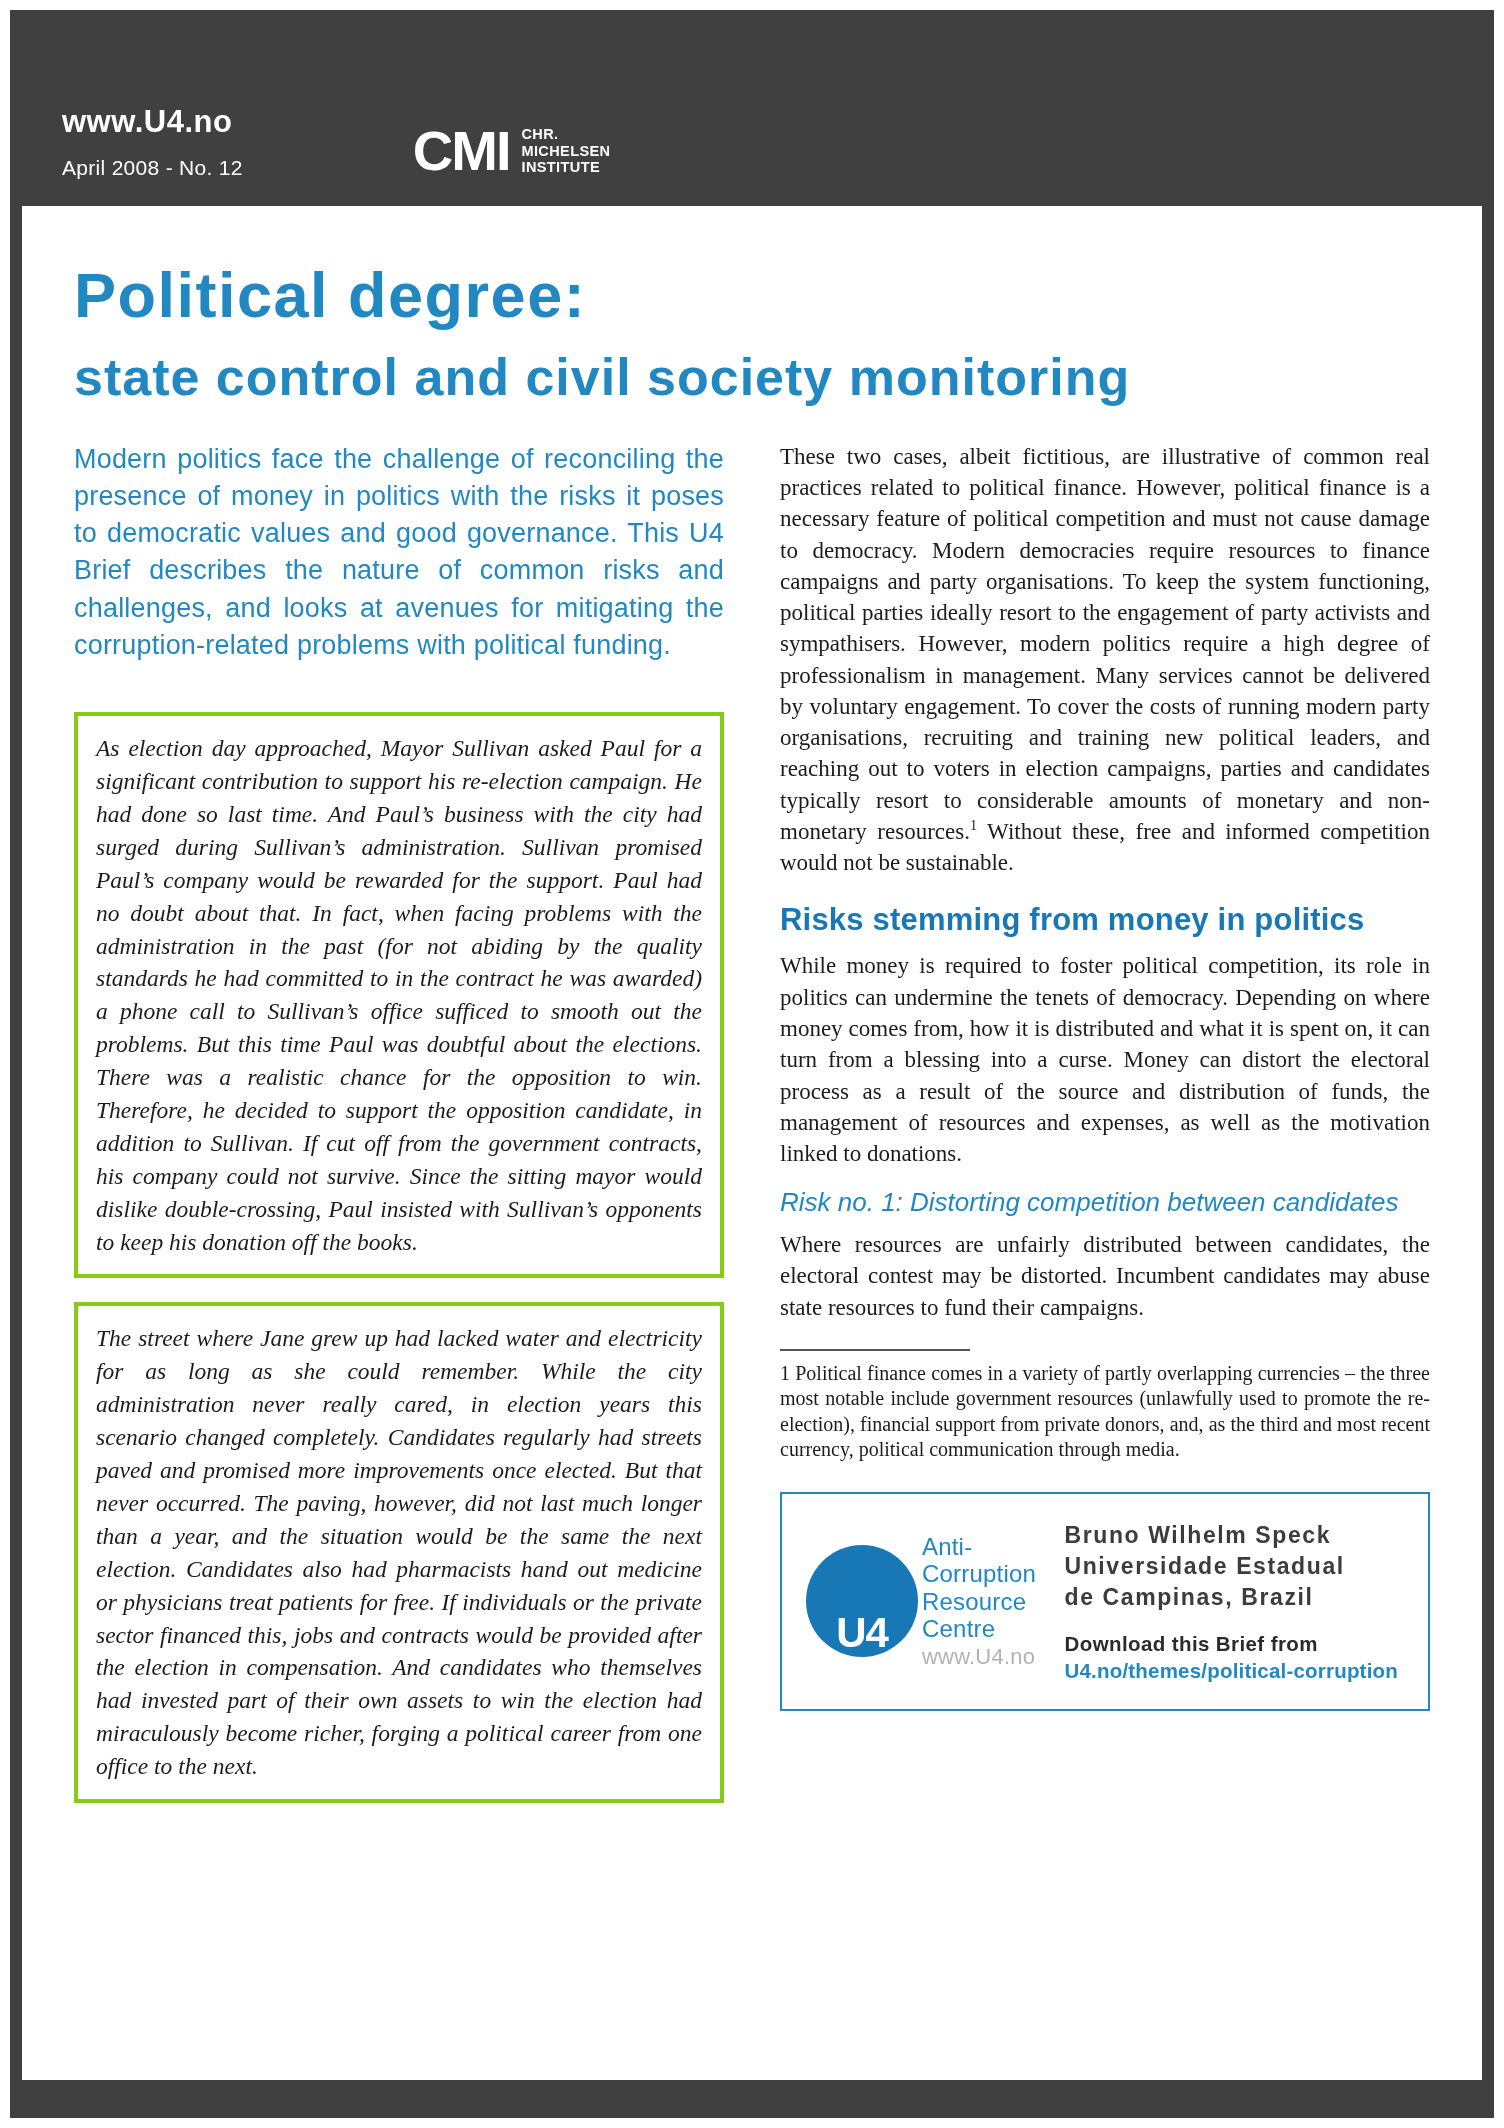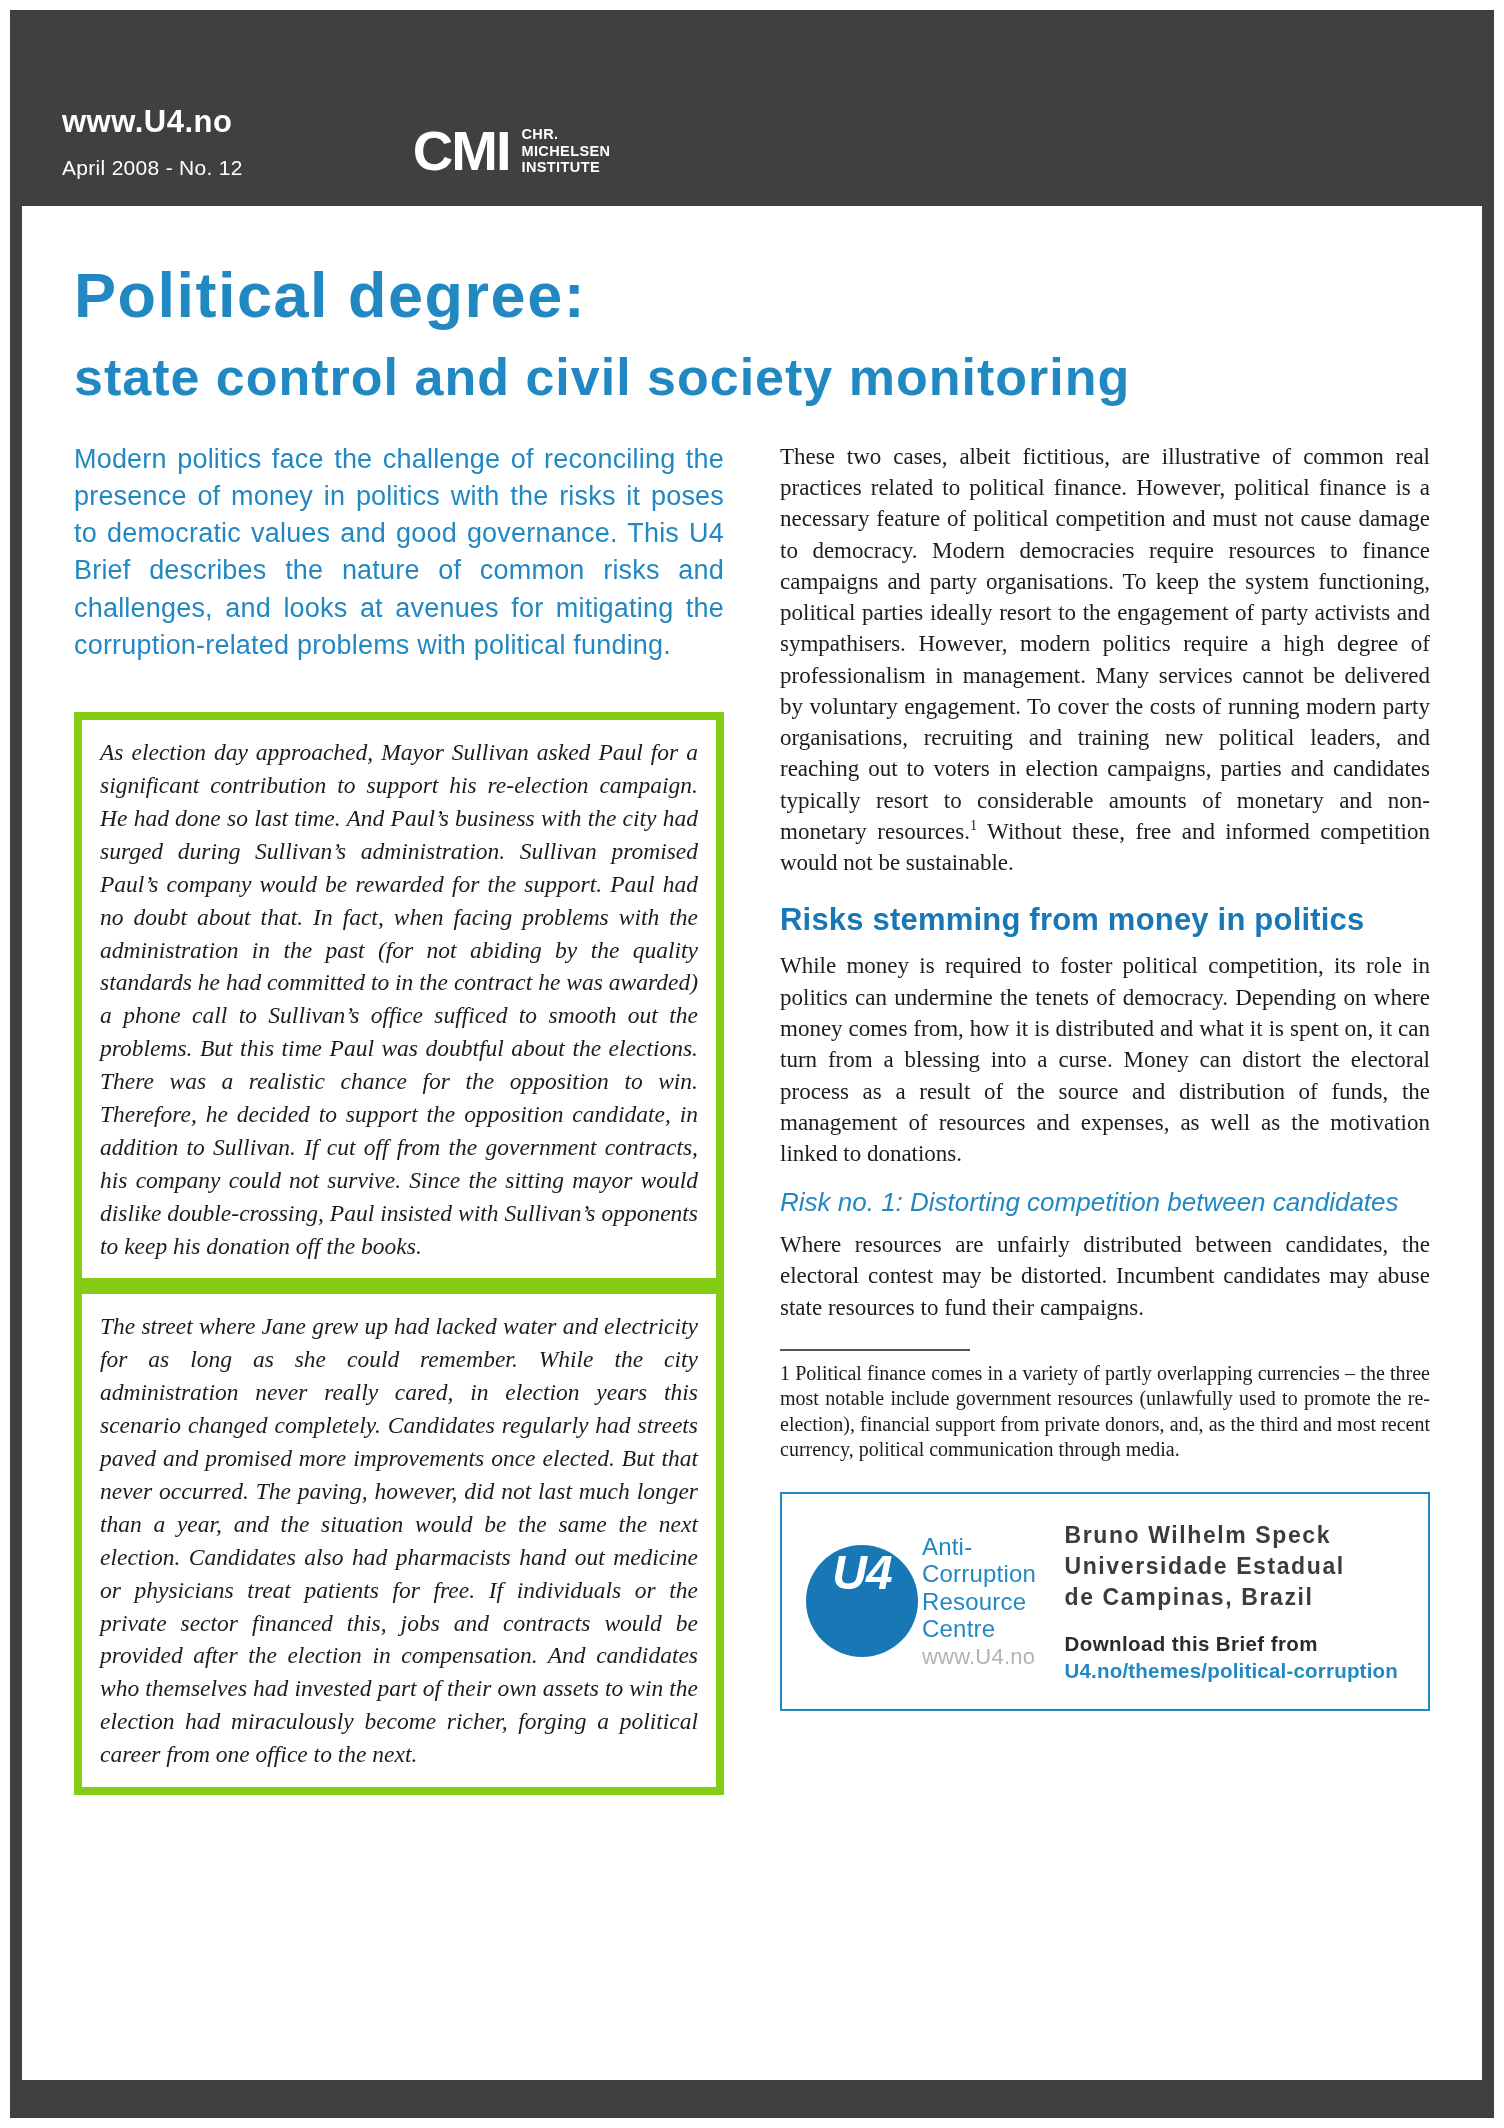--- a/index.html
+++ b/index.html
@@ -52,22 +52,23 @@
   .columns {
     display:grid; grid-template-columns:1fr 1fr; column-gap:56px;
     align-content:start; flex:1;
   }
   
   .intro {
     color:#2288c2; font-size:27px; line-height:1.38;
     text-align:justify; margin-bottom:48px; letter-spacing:0.2px;
   }
   .storybox {
-    border:8px solid #84cc16;
+    border:4px solid #84cc16;
     padding:16px 18px;
+    margin-bottom:24px;
   }
   .storybox p {
     font-family:"Liberation Serif", serif;
     font-style:italic;
     font-size:23.5px; line-height:1.4;
     text-align:justify; color:#1c1c1c;
   }
   
   .body-p {
     font-family:"Liberation Serif", serif;
@@ -95,24 +96,23 @@
     border:2px solid #2288c2;
     margin-top:30px;
     padding:26px 24px;
     display:flex; align-items:center; justify-content:space-between;
     gap:24px;
   }
   .logo-group { display:flex; align-items:center; gap:4px; }
   .u4-circle {
     width:112px; height:112px; border-radius:50%;
     background:#1878b6; color:#fff;
-    display:flex; align-items:flex-start; justify-content:center;
-    font-size:48px; font-weight:bold; flex-shrink:0;
+    display:flex; align-items:flex-end; justify-content:center;
+    font-size:42px; font-weight:bold; flex-shrink:0;
     letter-spacing:-1px;
-    font-style:italic;
   }
   .org { font-size:24px; color:#2288c2; line-height:1.13; letter-spacing:0.2px; }
   .org-url { color:#b3b3b3; font-size:22px; margin-top:3px; }
   .author-group { padding-right:6px; }
   .author-name { font-weight:bold; color:#3c3c3c; font-size:23px; letter-spacing:1.6px; line-height:1.35; }
   .affiliation { font-weight:bold; color:#3c3c3c; font-size:23px; letter-spacing:1.6px; line-height:1.35; }
   .download-label { font-weight:bold; color:#2b2b2b; font-size:20.5px; margin-top:18px; letter-spacing:0.4px; }
   .download-url { font-weight:bold; color:#2288c2; font-size:20.5px; letter-spacing:0.2px; margin-top:3px; cursor:pointer; }
 </style>
 </head>

